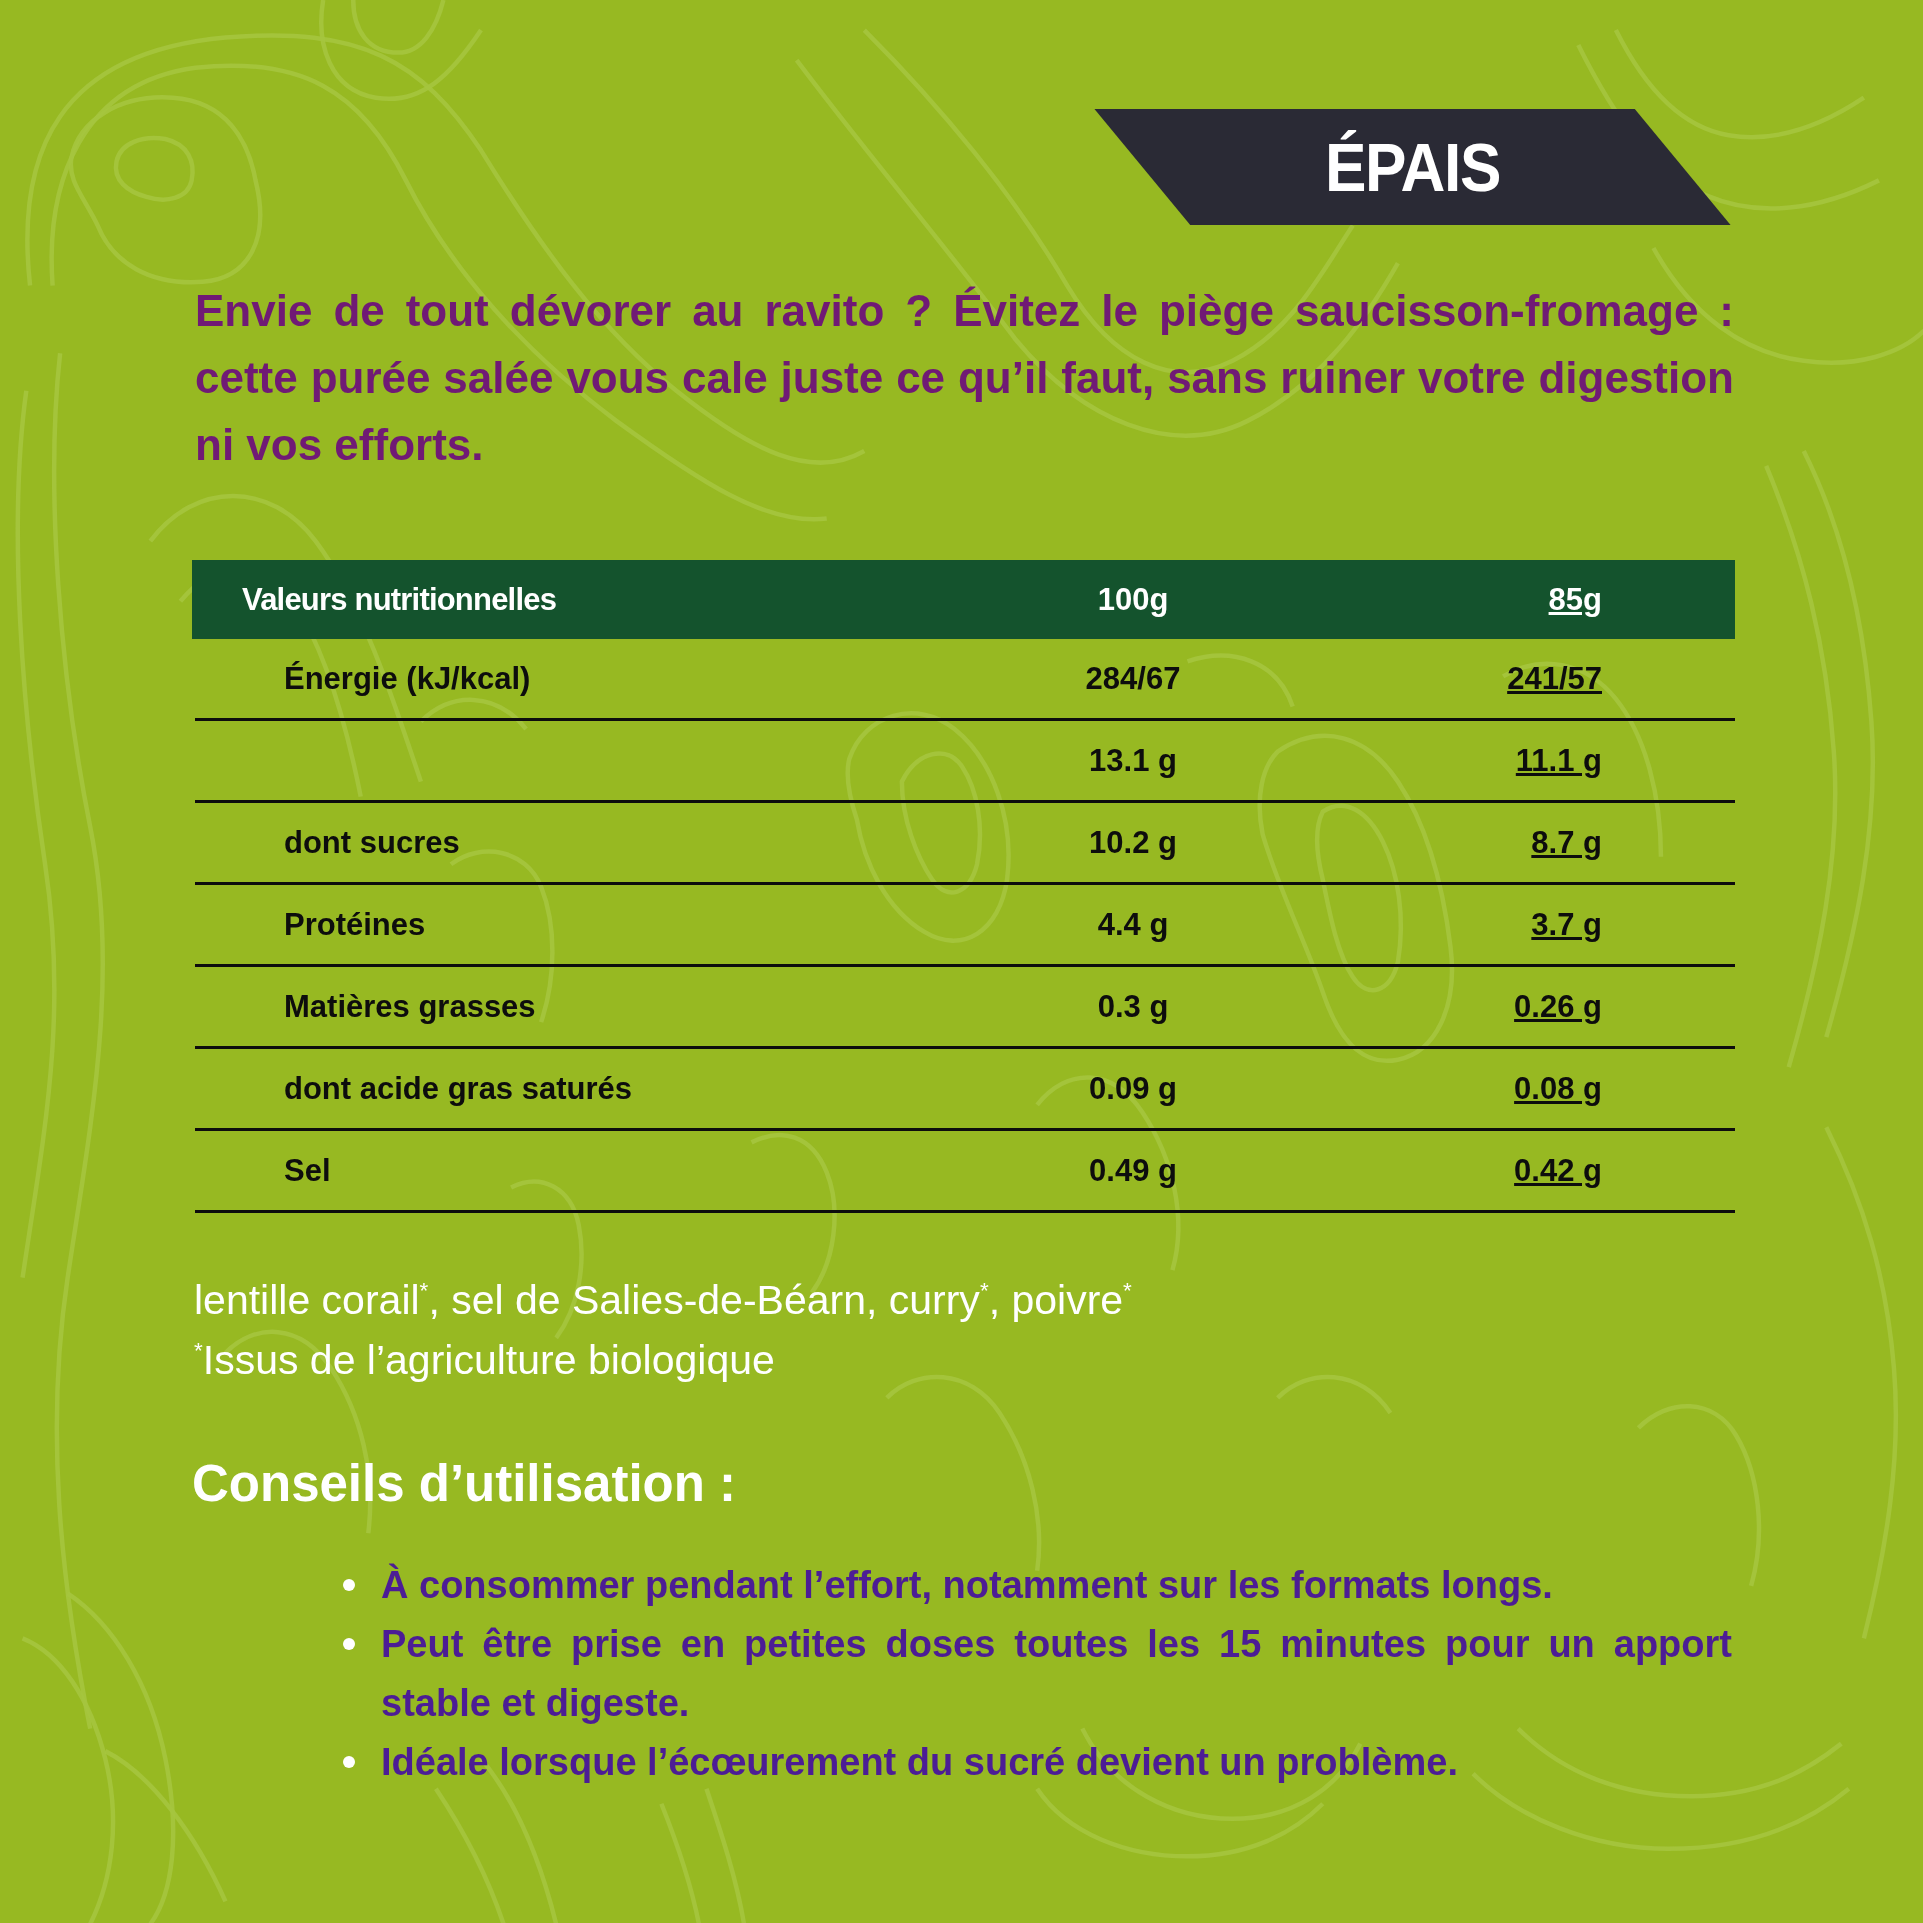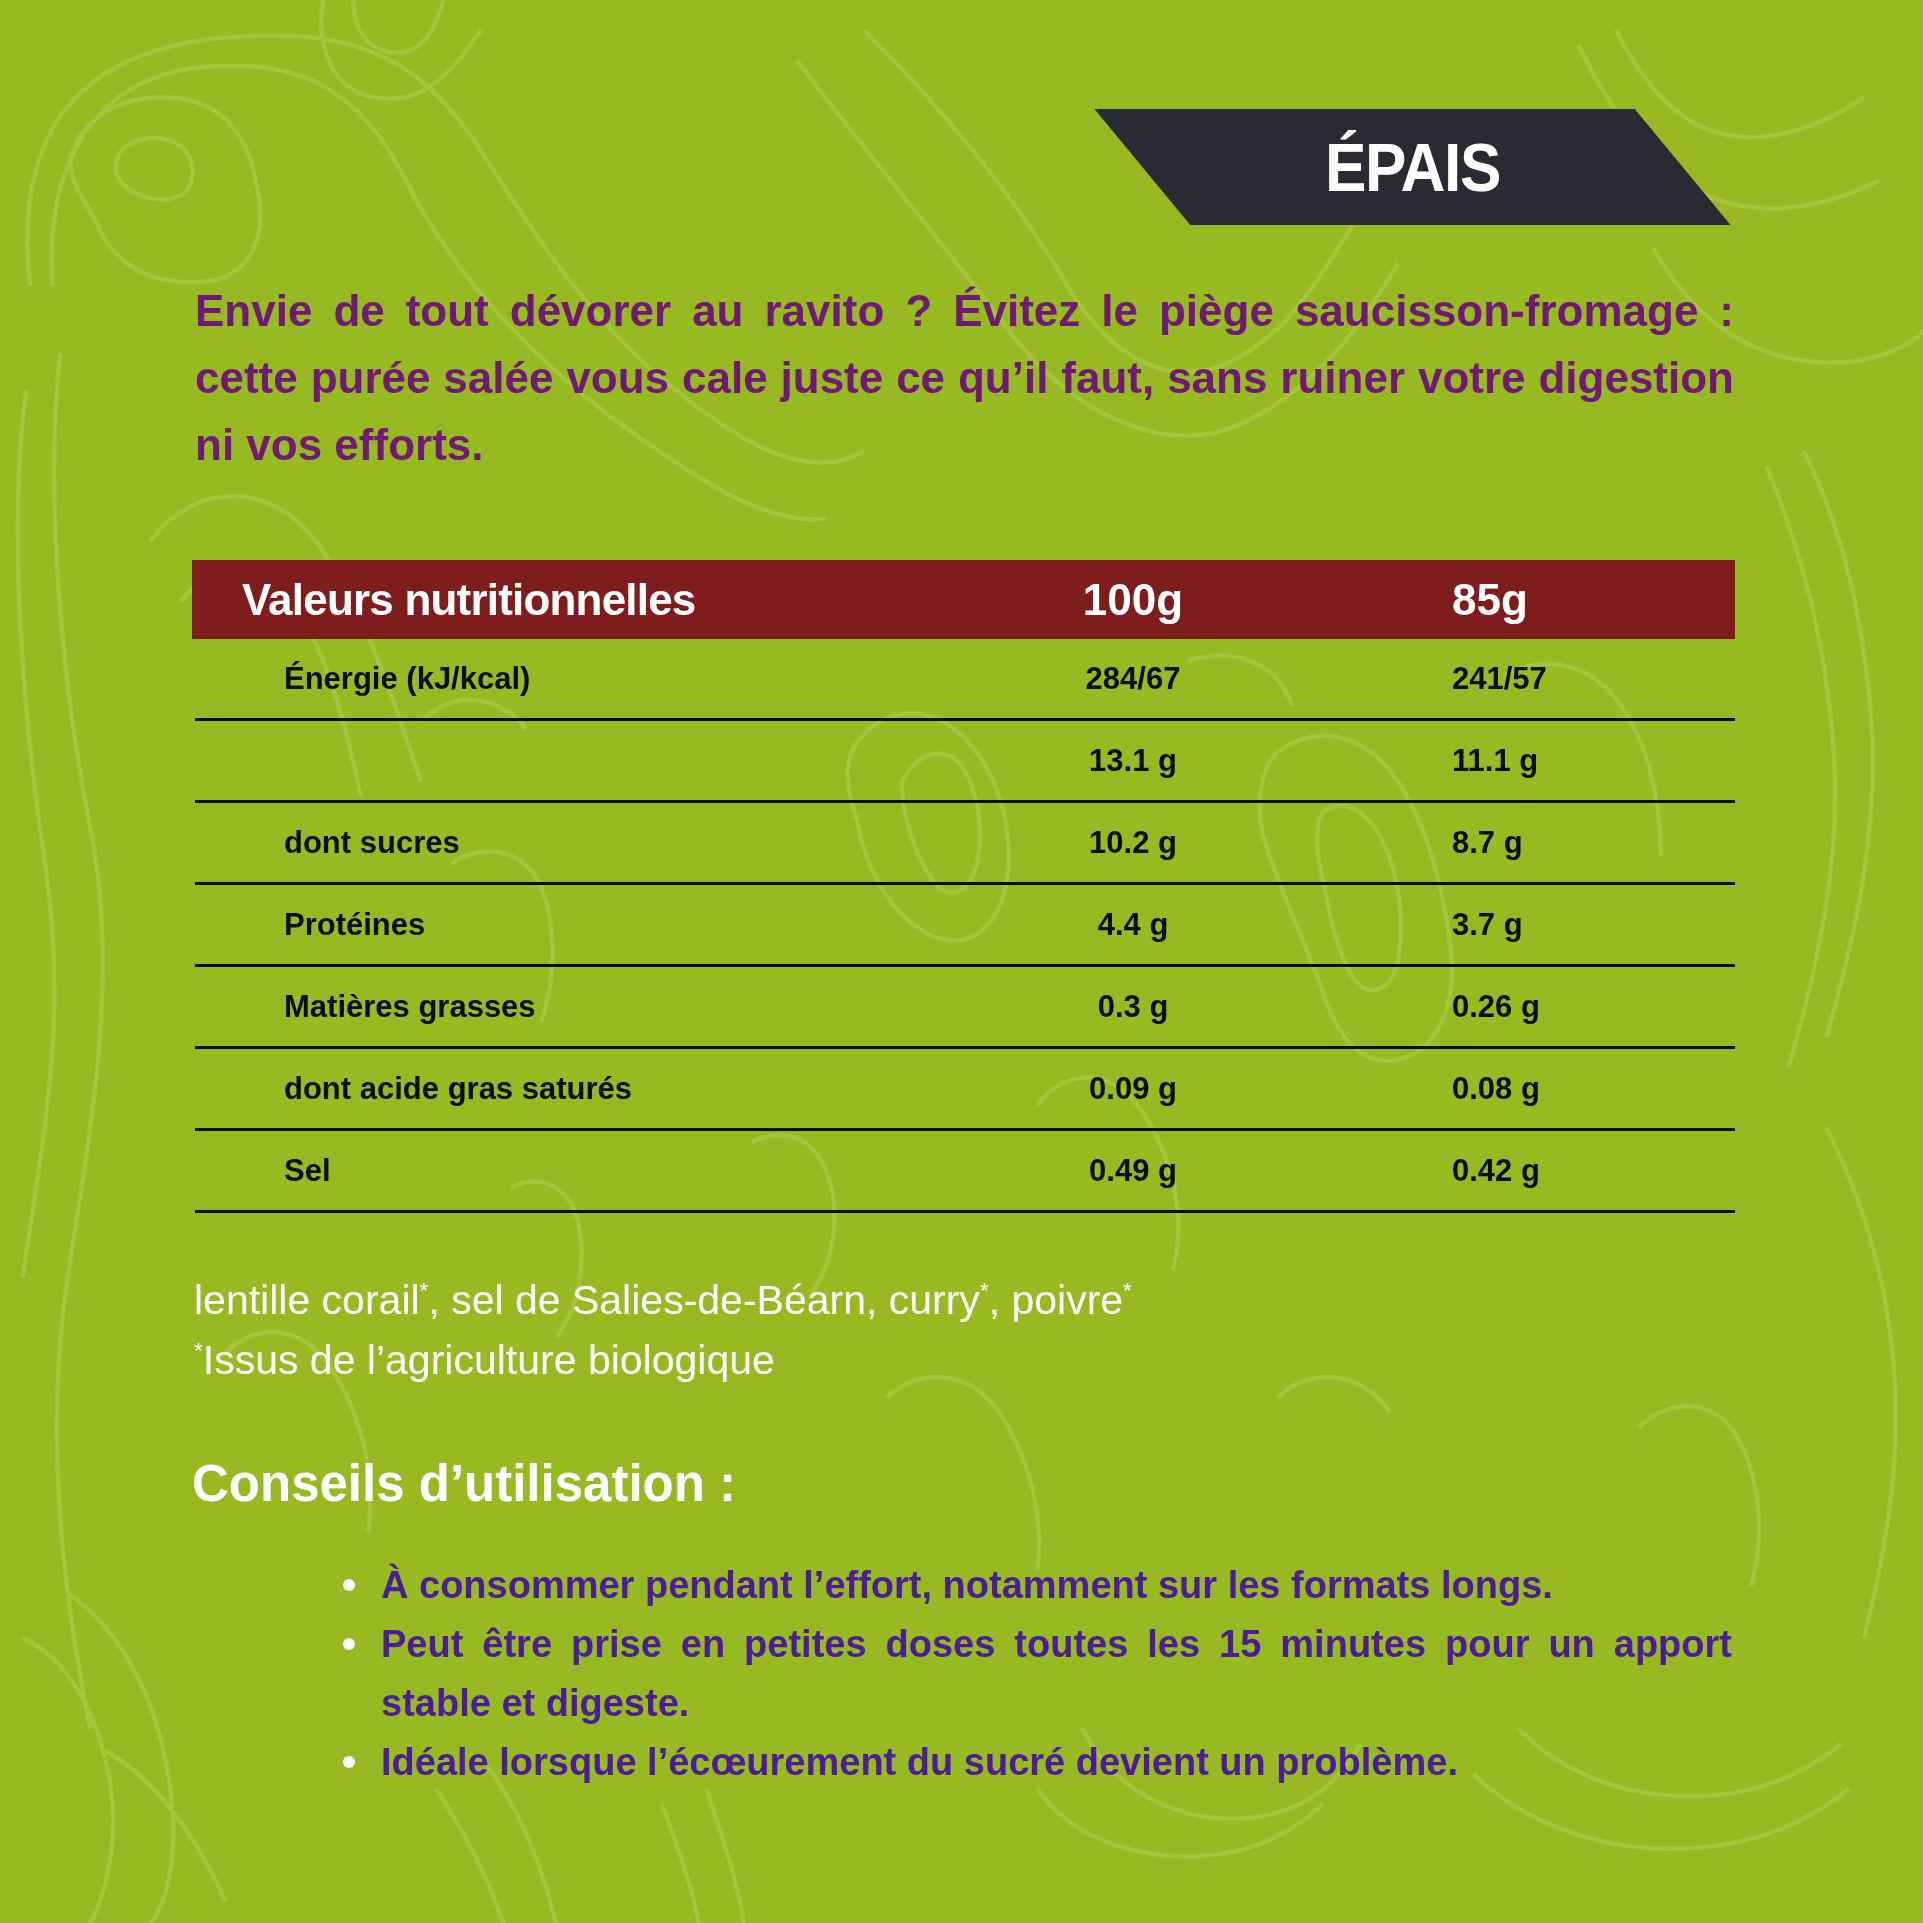--- a/index.html
+++ b/index.html
@@ -74,44 +74,45 @@
 
   
   .nutri {
     position: absolute;
     left: 192px;
     top: 560px;
     width: 1543px;
   }
   .nutri-header {
     height: 79px;
-    background: #7f1d1d;
+    background: #14532d;
     display: flex;
     align-items: center;
     color: #ffffff;
     font-family: "Liberation Sans", sans-serif;
     font-weight: bold;
-    font-size: 44px;
+    font-size: 31px;
   }
   .col-label {
     width: 751px;
     box-sizing: border-box;
   }
   .nutri-header .col-label { padding-left: 50px; letter-spacing: -0.8px; }
   .col-100 {
     position: absolute;
     left: 866px;
     width: 150px;
     text-align: center;
   }
   .col-85 {
     position: absolute;
     left: 1260px;
     width: 150px;
-    text-align: left;
+    text-align: right;
+    text-decoration: underline;
   }
   .nutri-row {
     position: relative;
     height: 79px;
     border-bottom: 3.8px solid #0d0d0d;
     display: flex;
     align-items: center;
     color: #0d0d0d;
     font-family: "Liberation Sans", sans-serif;
     font-weight: bold;

